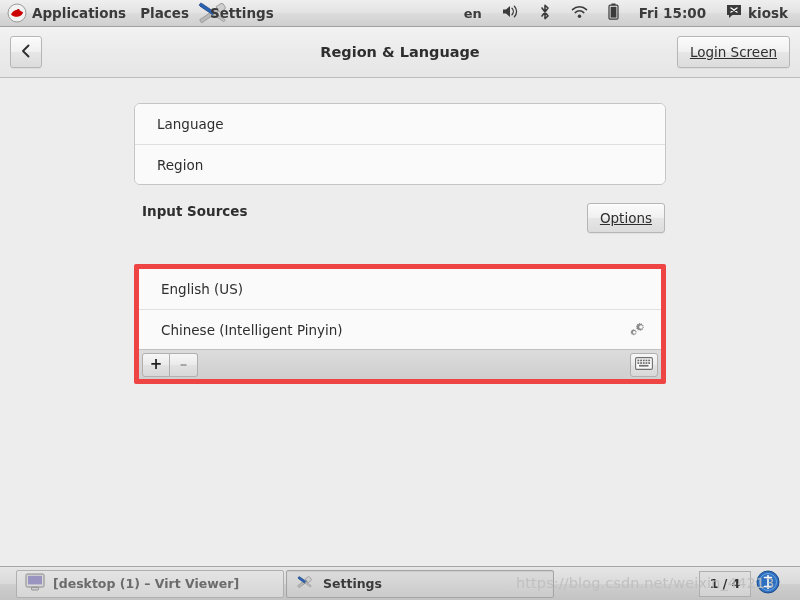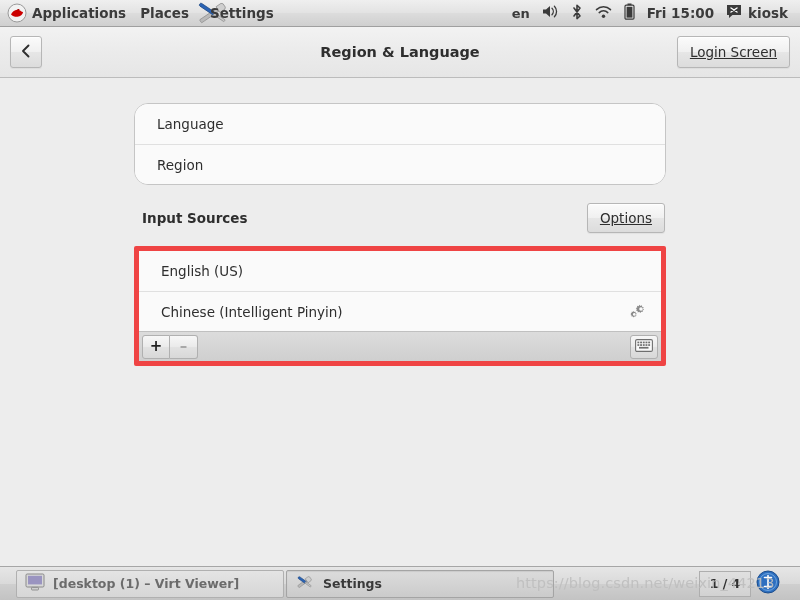--- a/index.html
+++ b/index.html
@@ -40,21 +40,21 @@
     padding: 0 7px;
     gap: 5px;
     white-space: nowrap;
   }
   .panel-spacer { flex: 1 1 auto; }
   #redhat-logo { width: 20px; height: 20px; position: relative; flex: none; }
   .panel-icon { flex: none; display: block; }
   #topbar-right {
     display: flex;
     align-items: center;
-    gap: 0px;
+    gap: 8px;
     padding-right: 6px;
   }
   #topbar-right .panel-item { padding: 0 6px; gap: 6px; }
   .kbd-lang { font-size: 13px; font-weight: bold; }
 
   
   #headerbar {
     position: absolute;
     top: 27px; left: 0;
     width: 800px;
@@ -116,21 +116,21 @@
 
   .panel-group {
     position: absolute;
     left: 134px;
     width: 532px;
   }
 
   .list-frame {
     background: #fafafa;
     border: 1px solid #c5c5c5;
-    border-radius: 14px;
+    border-radius: 6px;
     overflow: hidden;
   }
   .list-row {
     height: 40px;
     display: flex;
     align-items: center;
     padding: 0 12px 0 22px;
     font-size: 13.5px;
     color: #2e2e2e;
     border-top: 1px solid #e0e0e0;
@@ -141,22 +141,22 @@
   .row-label { flex: 1 1 auto; }
 
   
   #region-group { top: 24px; }
 
   
   #input-sources-group { top: 124px; }
   #input-sources-header {
     height: 30px;
     display: flex;
-    align-items: center;
-    margin-bottom: 13px;
+    align-items: flex-start;
+    margin-bottom: 31px;
     padding: 0 1px;
   }
   #input-sources-title {
     font-size: 13.5px;
     font-weight: bold;
     color: #2e2e2e;
     padding-left: 7px;
   }
   #options-button {
     margin-left: auto;

